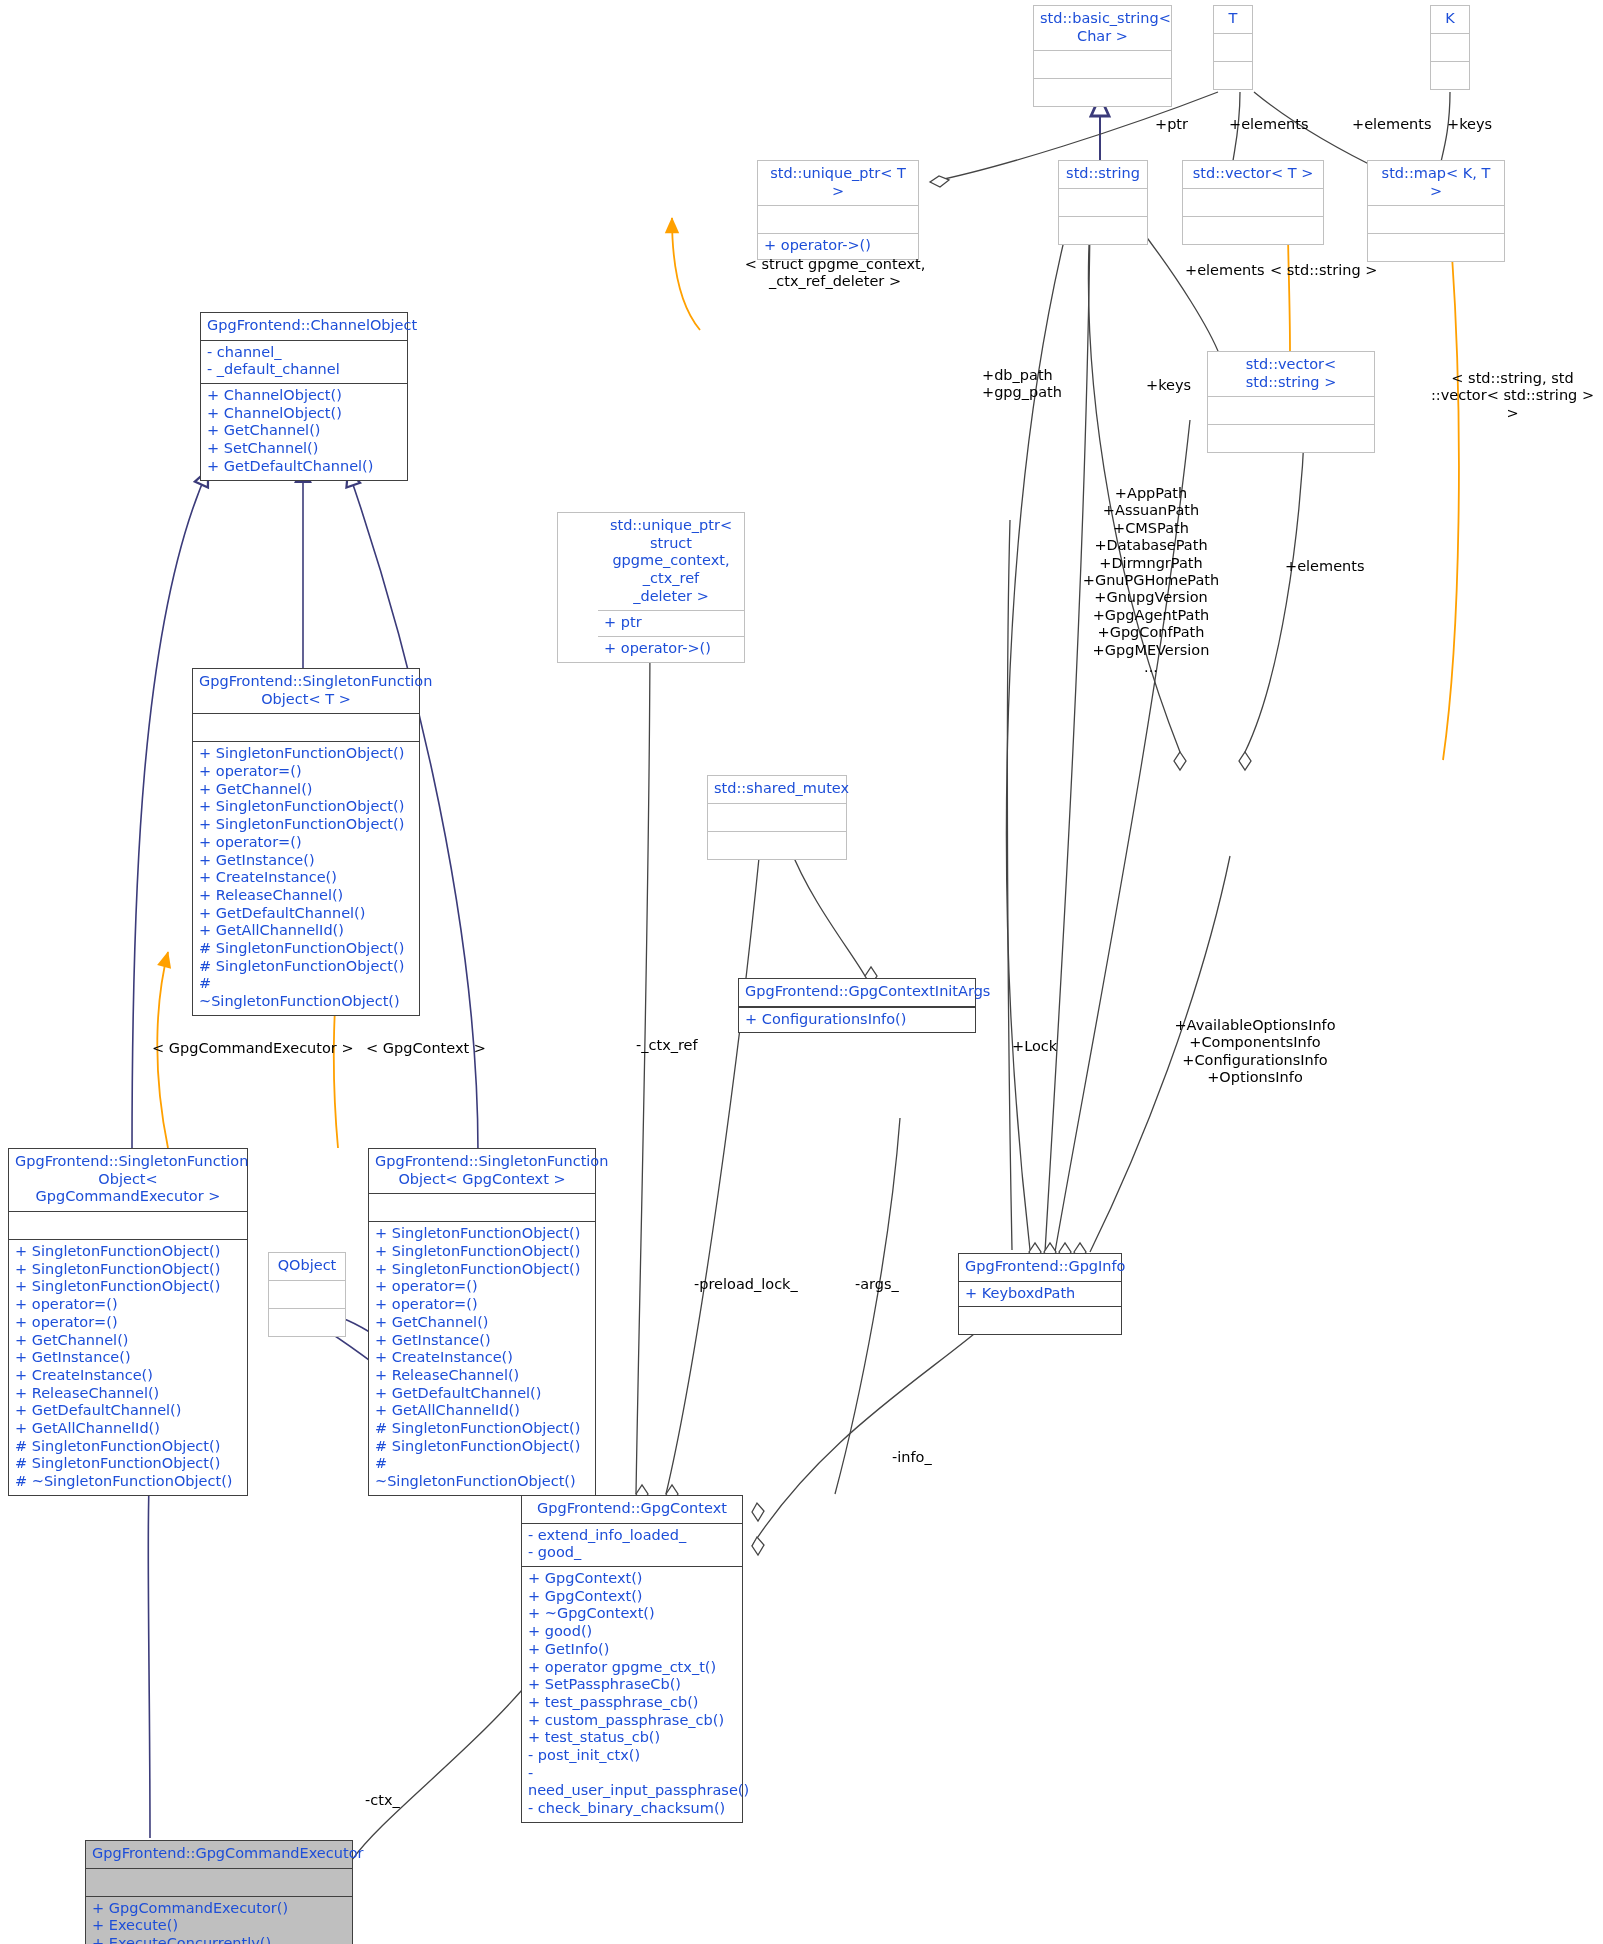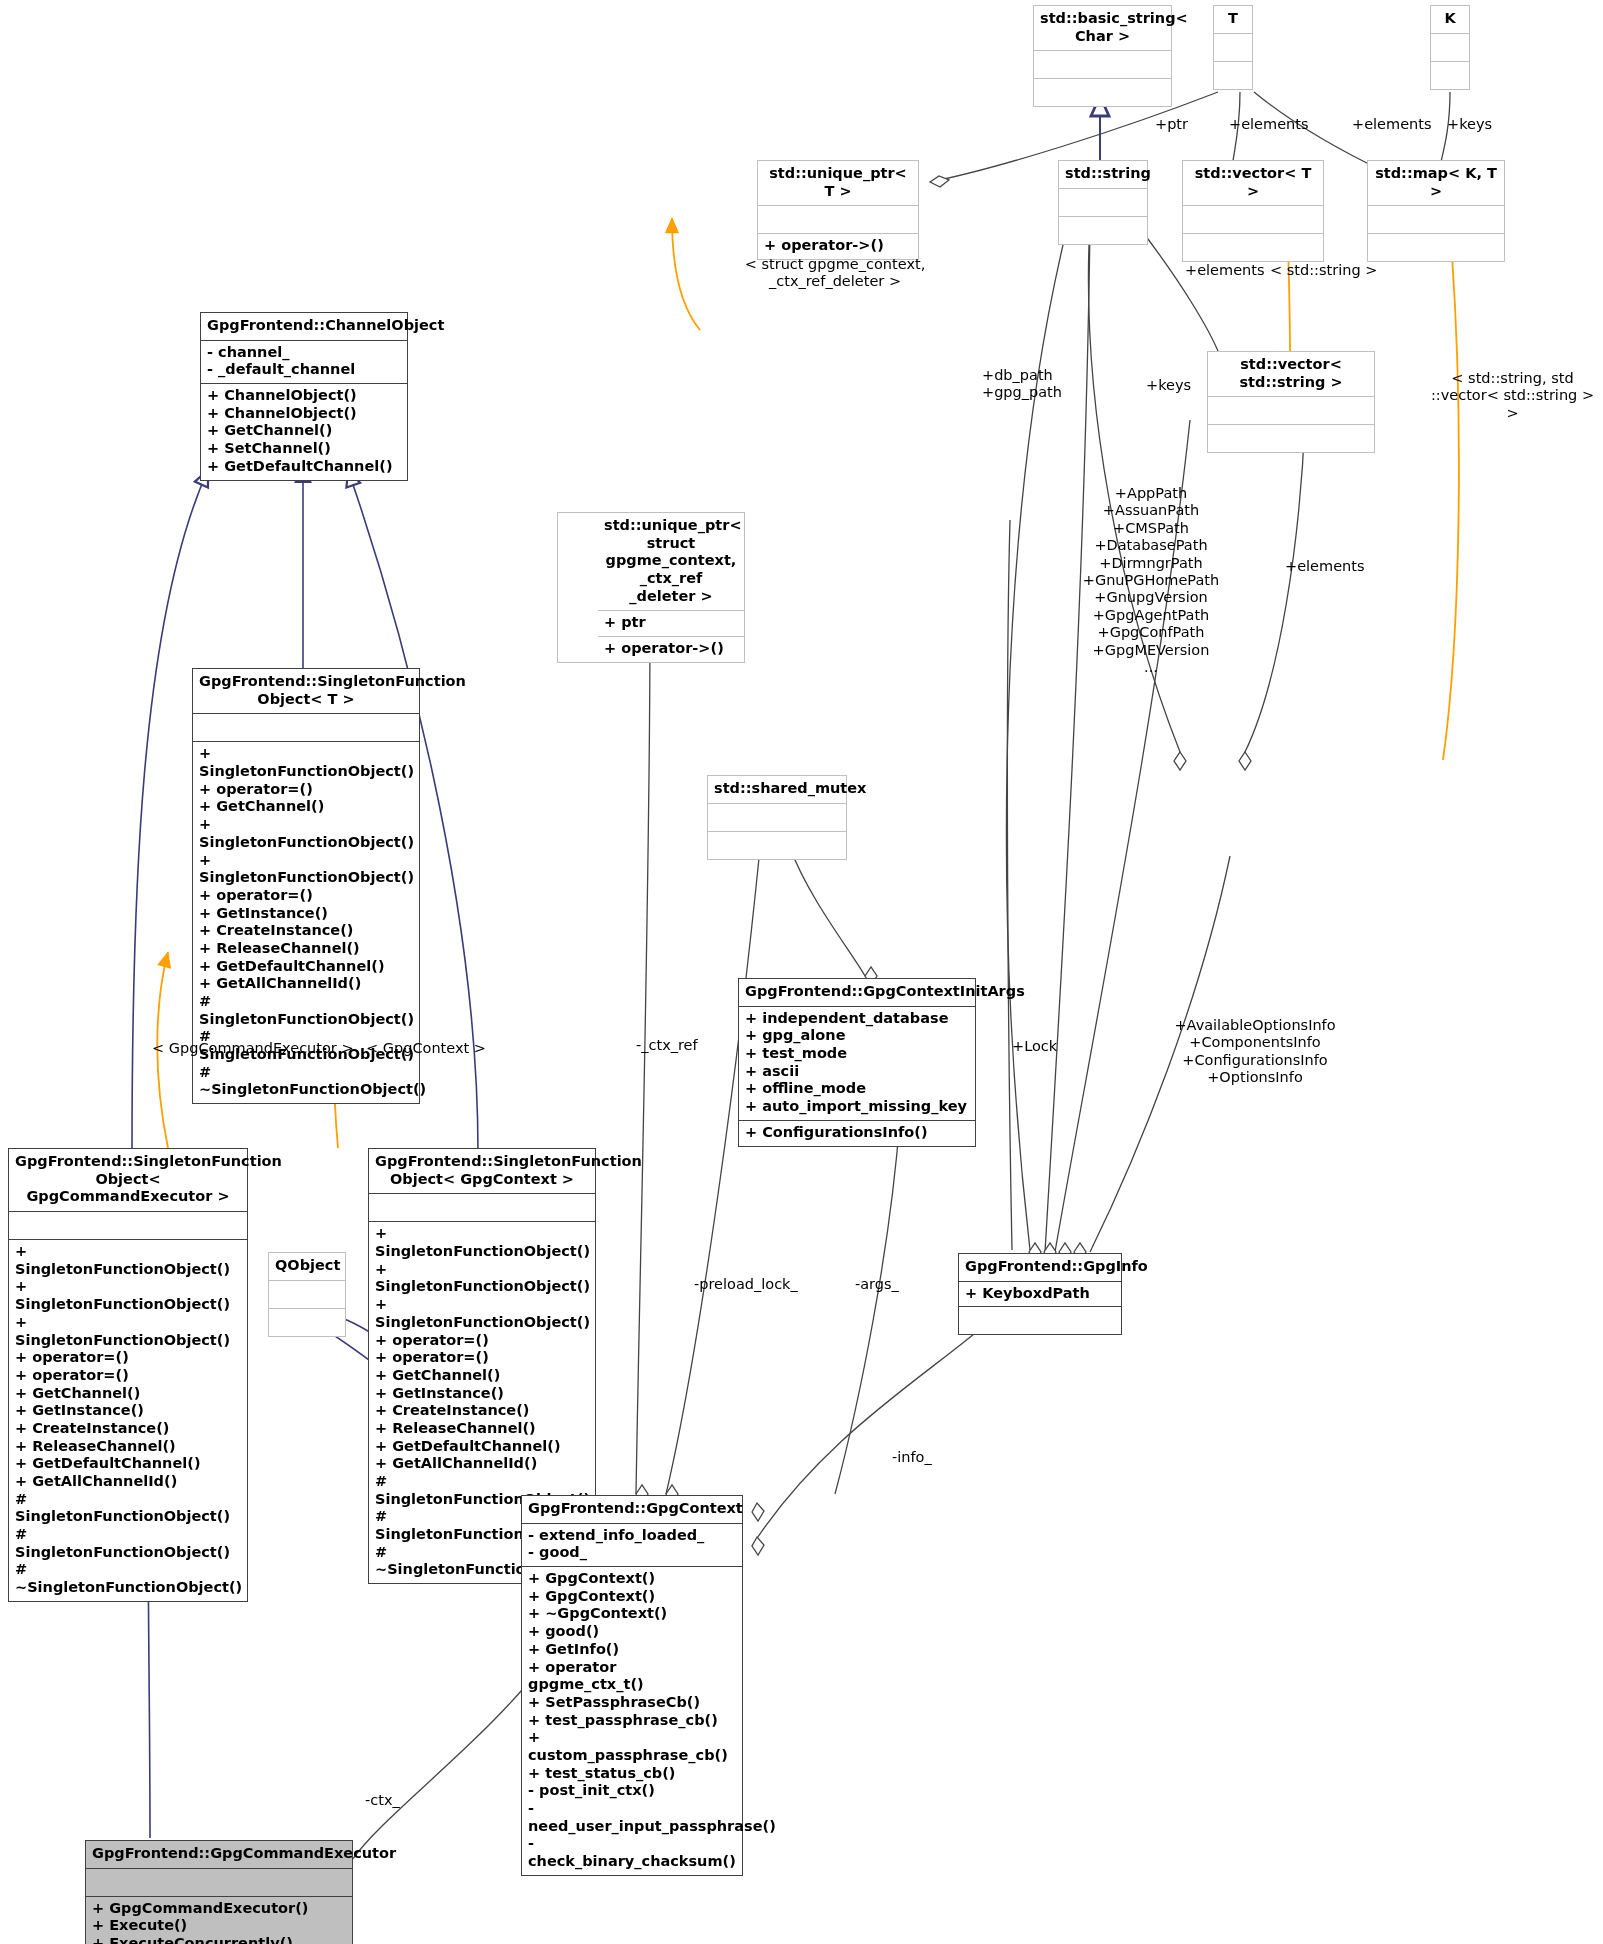--- a/index.html
+++ b/index.html
@@ -14,23 +14,22 @@
   }
   #canvas { position: absolute; left: 0; top: 0; width: 1603px; height: 1944px; }
   svg.edges { position: absolute; left: 0; top: 0; width: 1603px; height: 1944px; pointer-events: none; }
 
   .node {
     position: absolute;
     box-sizing: border-box;
     background: #ffffff;
     border: 1px solid #c0c0c0;
     font-size: 14.5px;
-    color: #000000;
+    color: #1d4ed8;
     line-height: 1.22;
-    font-weight: bold;
   }
   .node.strong { border: 1.5px solid #404040; }
   .node.filled { background: #bfbfbf; border: 1.5px solid #404040; }
 
   .n-title {
     text-align: center;
     padding: 4px 6px 5px 6px;
     white-space: pre-line;
   }
   .n-sep { border-top: 1px solid #c0c0c0; }
@@ -311,26 +310,20 @@
     <div class="n-title">std::shared_mutex</div>
     <div class="n-sep"></div>
     <div class="n-attrs empty"></div>
     <div class="n-sep"></div>
     <div class="n-ops empty"></div>
   </div>
 
   <div class="node strong" style="left:738px; top:978px; width:238px;">
     <div class="n-title">GpgFrontend::GpgContextInitArgs</div>
     <div class="n-sep"></div>
-    <div class="n-attrs">+ independent_database
-+ gpg_alone
-+ test_mode
-+ ascii
-+ offline_mode
-+ auto_import_missing_key</div>
     <div class="n-sep"></div>
     <div class="n-ops">+ ConfigurationsInfo()</div>
   </div>
 
   <div class="node strong" style="left:958px; top:1253px; width:164px;">
     <div class="n-title">GpgFrontend::GpgInfo</div>
     <div class="n-sep"></div>
     <div class="n-attrs">+ KeyboxdPath</div>
     <div class="n-sep"></div>
     <div class="n-ops empty"></div>

